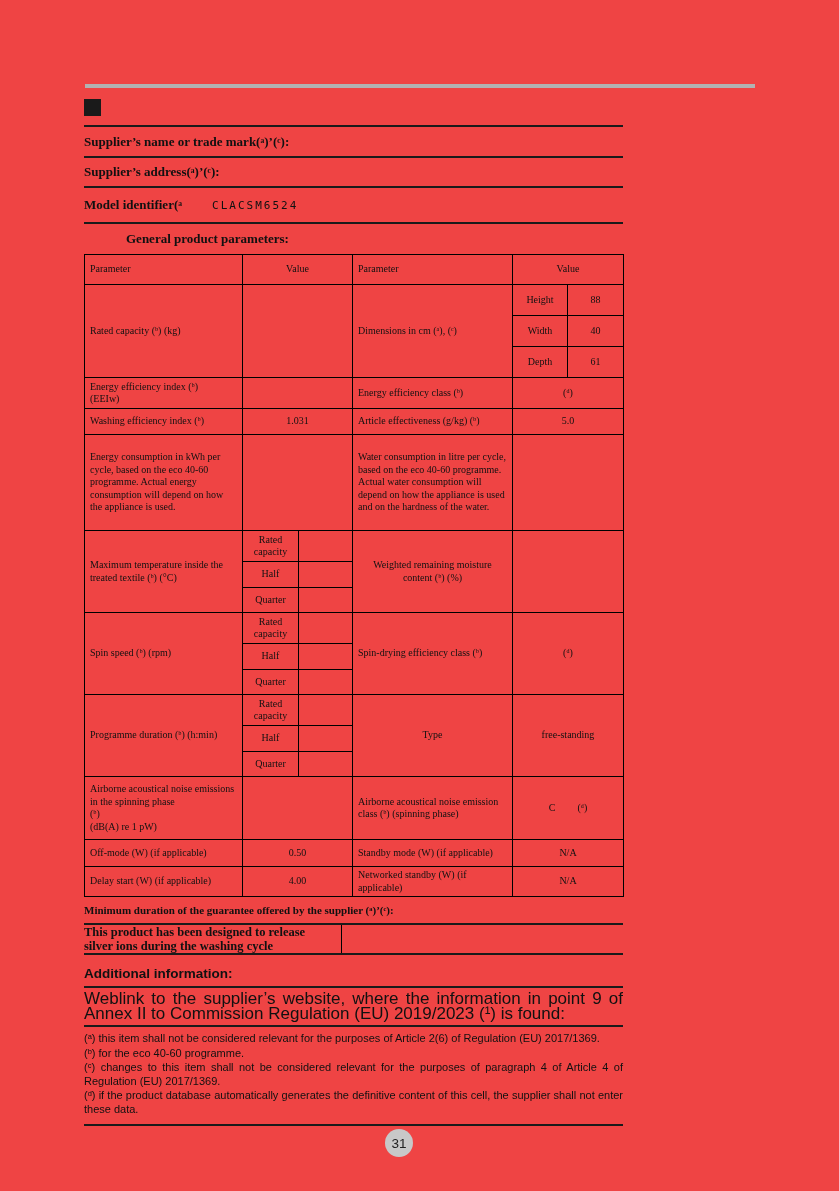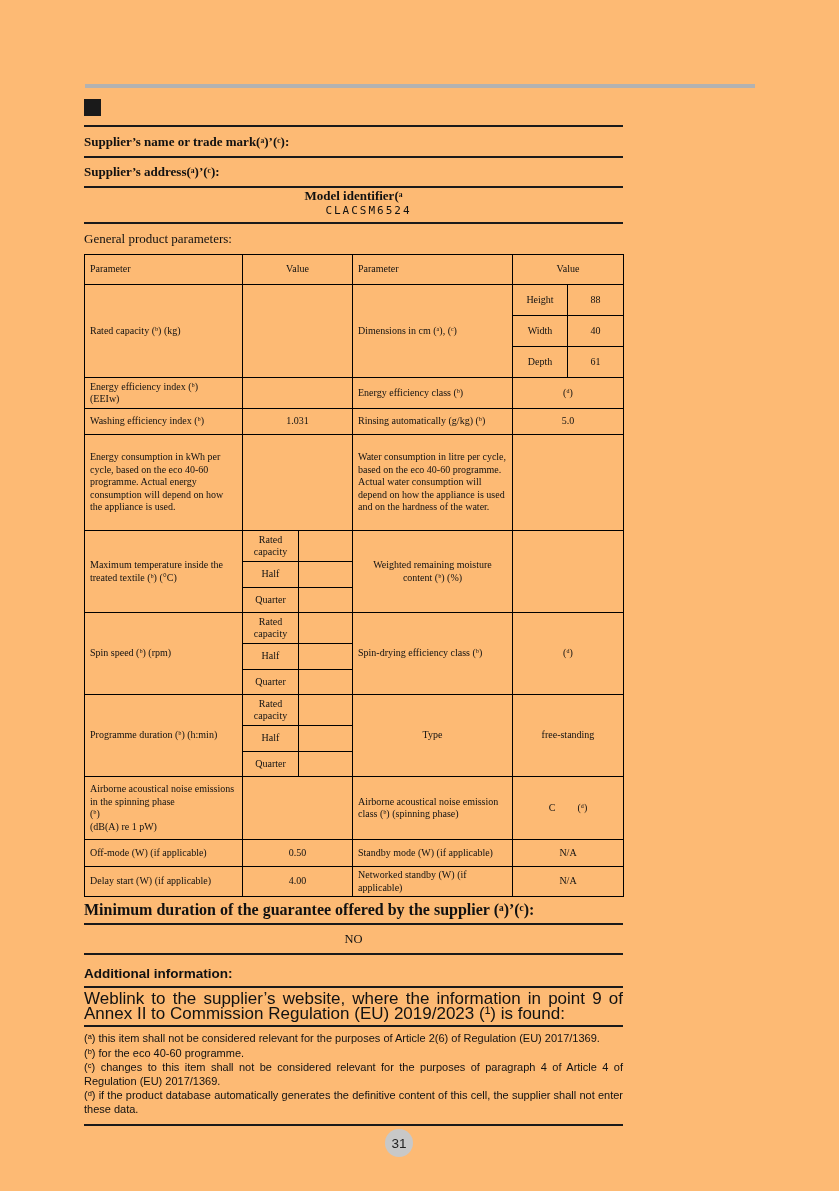--- a/index.html
+++ b/index.html
@@ -1,49 +1,49 @@
 <!DOCTYPE html>
 <html><head>
 <meta charset="utf-8">
 <style>
   * { margin: 0; padding: 0; box-sizing: border-box; }
   body { background: #ffffff; }
   .page {
     position: relative;
     width: 839px; height: 1191px;
-    background: #fdba74;
+    background: #ef4444;
     font-family: "Liberation Serif", "DejaVu Serif", serif;
     color: #111;
     overflow: hidden;
   }
   .top-rule {
     position: absolute; left: 85px; top: 84px;
     width: 670px; height: 4px; background: #b2b2b2;
   }
   .content { position: absolute; left: 84px; top: 84px; width: 539px; }
 
   .black-square { margin-top: 15px; width: 17px; height: 17px; background: #1a1a1a; }
   .rule { margin-top: 9px; border-top: 2px solid #1a1a1a; }
 
   .field-row {
     display: flex; align-items: center;
     border-bottom: 2px solid #1a1a1a;
     font-size: 13px; font-weight: bold;
   }
   .field-row.name { height: 31px; }
   .field-row.address { height: 30px; text-align: right; }
-  .field-row.model { height: 36px; flex-direction: column; }
+  .field-row.model { height: 36px; }
   .model-value {
     font-family: "DejaVu Sans Mono", monospace;
     font-weight: normal; font-size: 11px; letter-spacing: 2px;
     margin-left: 30px;
   }
   .section-label {
     height: 30px; display: flex; align-items: center;
-    font-size: 13px; font-weight: normal;
+    font-size: 13px; font-weight: bold; margin-left: 42px;
   }
 
   table.params {
     width: 539px; border-collapse: collapse; table-layout: fixed;
     font-size: 10px; line-height: 1.25;
   }
   table.params td, table.params th {
     border: 1px solid #000; vertical-align: middle;
     font-weight: normal; padding: 2px 5px;
     white-space: pre-line;
@@ -57,21 +57,21 @@
   tr.h-eei td { height: 31px; }
   tr.h-wash td { height: 26px; }
   tr.h-cons td { height: 96px; }
   tr.h-noise td { height: 63px; }
   tr.h-small td { height: 27px; }
   .pair { display: flex; justify-content: center; gap: 22px; }
 
   .guarantee-row {
     height: 28px; display: flex; align-items: center;
     border-bottom: 2px solid #1a1a1a;
-    font-size: 16px; font-weight: bold;
+    font-size: 11px; font-weight: bold;
   }
   .silver-row {
     height: 30px; display: flex; align-items: stretch;
     border-bottom: 2px solid #1a1a1a;
     font-size: 12.5px;
   }
   .silver-label {
     width: 258px; border-right: 1px solid #000;
     font-weight: bold; display: flex; align-items: center;
     line-height: 1.15; padding-right: 6px;
@@ -162,21 +162,21 @@
           <td class="lft">Energy efficiency index (ᵇ)
 (EEIᴡ)</td>
           <td class="ctr" colspan="2"></td>
           <td class="lft">Energy efficiency class (ᵇ)</td>
           <td class="ctr" colspan="2">(ᵈ)</td>
         </tr>
 
         <tr class="h-wash">
           <td class="lft">Washing efficiency index (ᵇ)</td>
           <td class="ctr" colspan="2">1.031</td>
-          <td class="lft">Rinsing automatically (g/kg) (ᵇ)</td>
+          <td class="lft">Article effectiveness (g/kg) (ᵇ)</td>
           <td class="ctr" colspan="2">5.0</td>
         </tr>
 
         <tr class="h-cons">
           <td class="lft">Energy consumption in kWh per cycle, based on the eco 40-60 programme. Actual energy consumption will depend on how the appliance is used.</td>
           <td class="ctr" colspan="2"></td>
           <td class="lft">Water consumption in litre per cycle, based on the eco 40-60 programme. Actual water consumption will depend on how the appliance is used and on the hardness of the water.</td>
           <td class="ctr" colspan="2"></td>
         </tr>
 
@@ -255,21 +255,21 @@
           <td class="ctr" colspan="2">N/A</td>
         </tr>
       </tbody>
     </table>
 
     <div class="guarantee-row">
       <span>Minimum duration of the guarantee offered by the supplier (ᵃ)’(ᶜ):</span>
     </div>
 
     <div class="silver-row">
-      <div class="silver-value">NO</div>
+      <div class="silver-label">This product has been designed to release silver ions during the washing cycle</div>
     </div>
 
     <div class="addl-heading sans">Additional information:</div>
 
     <div class="weblink sans">Weblink to the supplier’s website, where the information in point 9 of Annex II to Commission Regulation (EU) 2019/2023 (¹) is found:</div>
 
     <div class="footnotes sans">
       <div class="footnote">(ᵃ) this item shall not be considered relevant for the purposes of Article 2(6) of Regulation (EU) 2017/1369.</div>
       <div class="footnote">(ᵇ) for the eco 40-60 programme.</div>
       <div class="footnote">(ᶜ) changes to this item shall not be considered relevant for the purposes of paragraph 4 of Article 4 of Regulation (EU) 2017/1369.</div>

